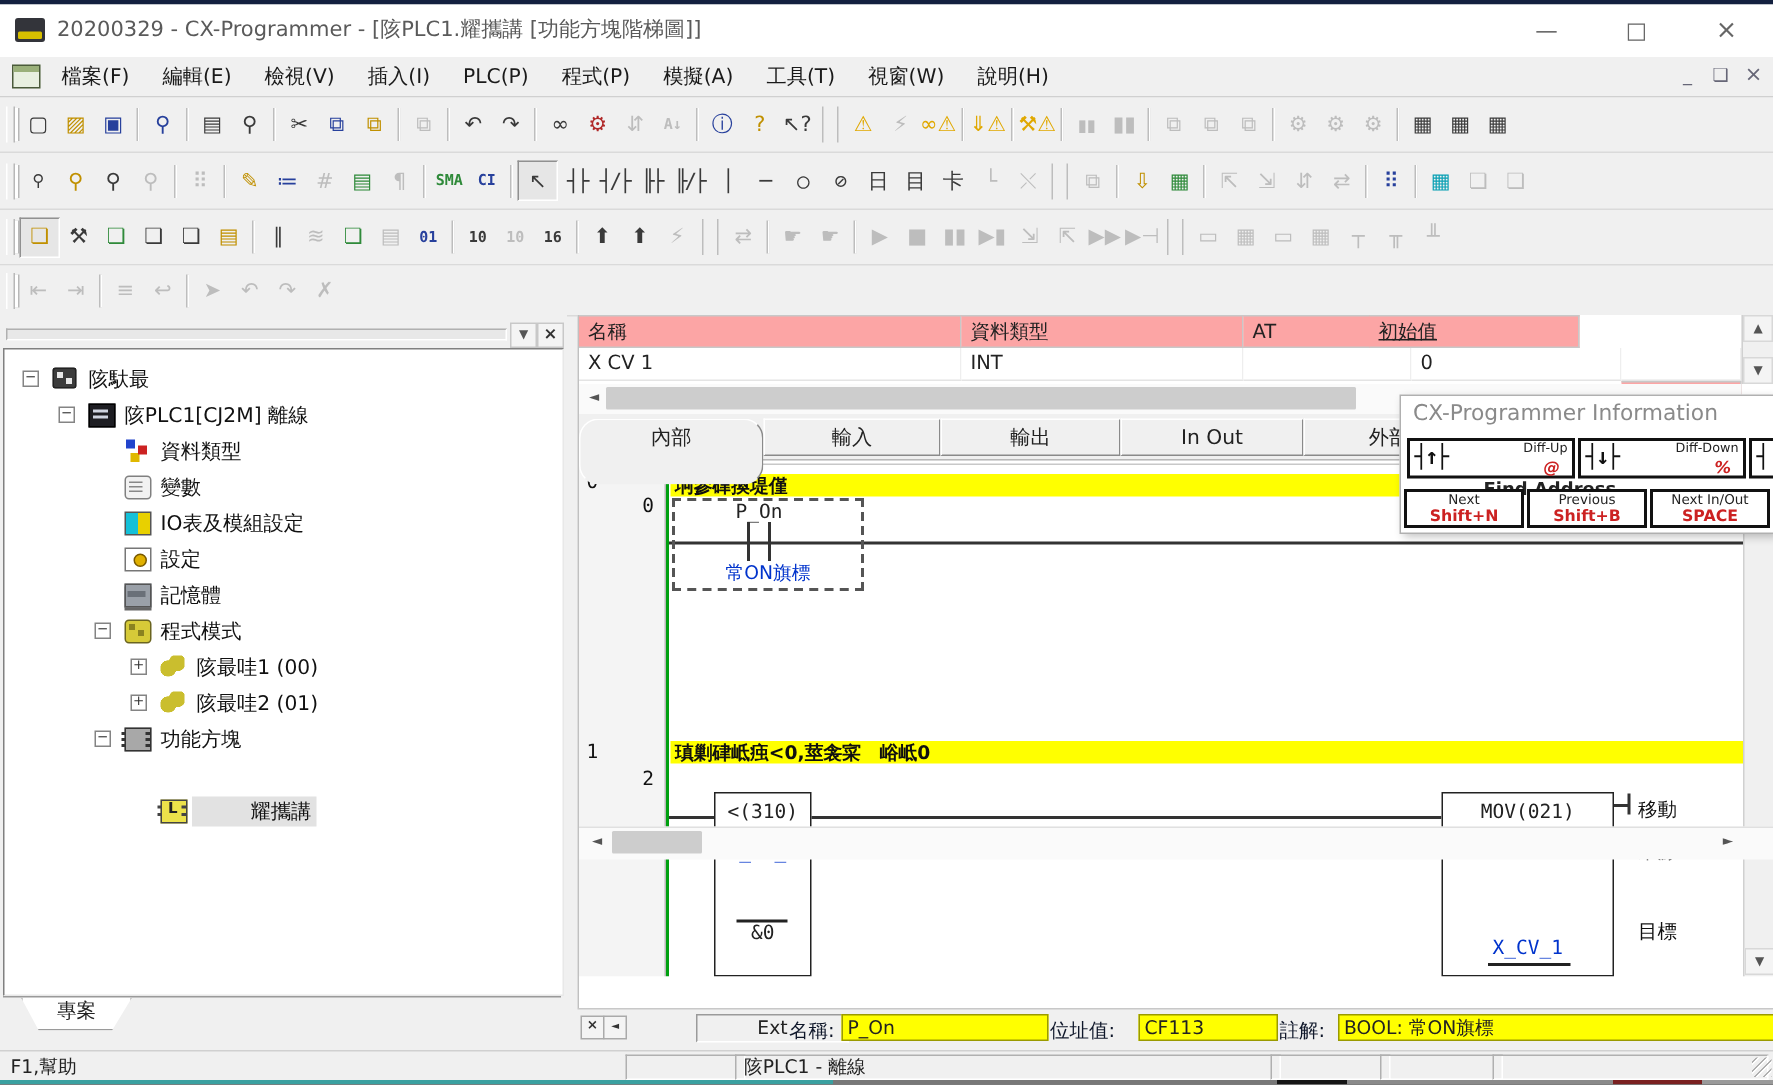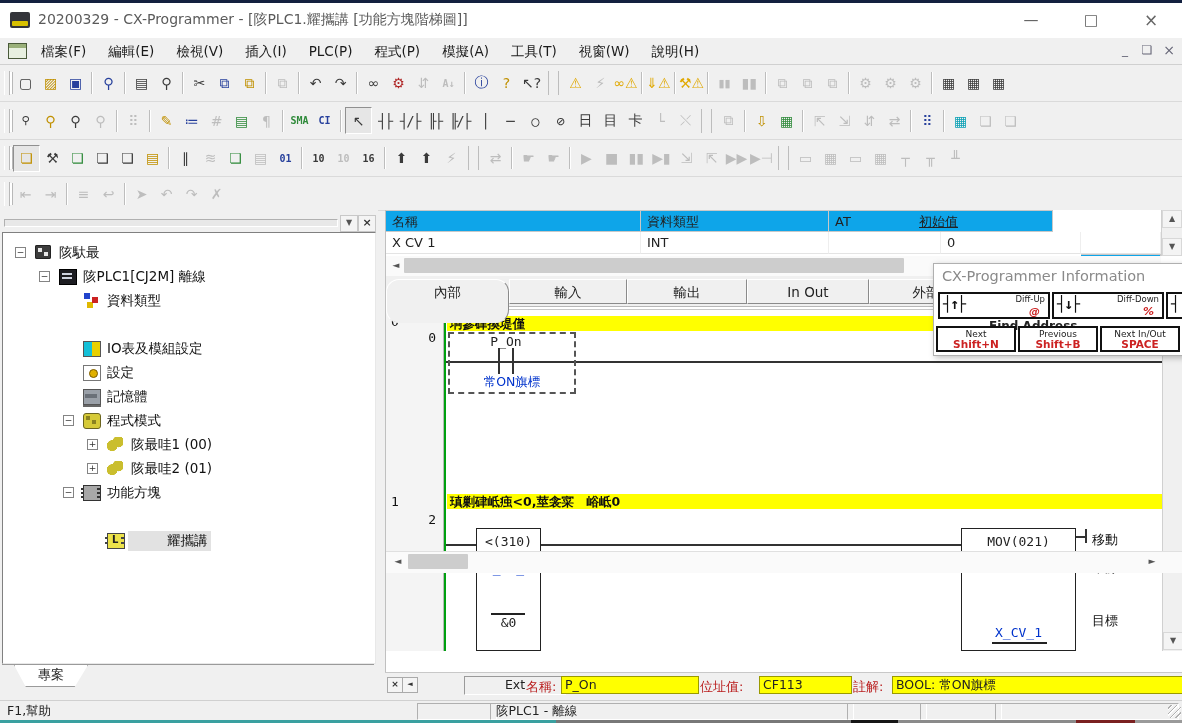--- a/index.html
+++ b/index.html
@@ -67,21 +67,21 @@
   .ti-fb::after{content:"";position:absolute;left:-3px;top:2px;width:3px;height:2px;background:#333;box-shadow:0 4px 0 #333,0 8px 0 #333,16px 0 0 #333,16px 4px 0 #333,16px 8px 0 #333;}
   .ti-fbitem{background:#ece24a;border:1px solid #444;}
   .ti-fbitem::after{content:"L";position:absolute;left:4px;top:0px;font-size:10px;font-weight:bold;color:#222;}
   .ti-fbitem::before{content:"";position:absolute;left:-3px;top:3px;width:3px;height:2px;background:#444;box-shadow:0 5px 0 #444,16px 0 0 #444,16px 5px 0 #444;}
   #projtab{left:14px;top:455px;width:72px;height:21px;background:#fff;border:1px solid #9a9a9a;border-top:none;
     clip-path:polygon(0 0,100% 0,82% 100%,16% 100%);text-align:center;font-size:13px;line-height:20px;}
   #projtabline{left:2px;top:454px;width:372px;height:1px;background:#9a9a9a;}
   
   #rightpane{left:385px;top:210px;width:797px;height:462px;background:#fff;border-left:1px solid #c0c0c0;}
   .vcell{position:absolute;height:22px;line-height:22px;padding:0 6px;font-size:13px;white-space:nowrap;overflow:hidden;box-sizing:border-box;}
-  .vhead{background:#0ea5e9;border-right:1px solid #c8c8c8;border-bottom:1px solid #c8c8c8;border-top:1px solid #c8c8c8;}
+  .vhead{background:#fca5a5;border-right:1px solid #c8c8c8;border-bottom:1px solid #c8c8c8;border-top:1px solid #c8c8c8;}
   .vdata{background:#fff;border-right:1px solid #eee;border-bottom:1px solid #e4e4e4;}
   #tbl-vscroll{left:775px;top:0px;width:20px;height:46px;background:#f0f0f0;border-left:1px solid #d0d0d0;}
   .sarrow{position:absolute;width:18px;height:16px;text-align:center;line-height:16px;font-size:8px;color:#555;background:#f4f4f4;border:1px solid #d8d8d8;}
   #tbl-hscroll{left:0;top:46px;width:775px;height:20px;background:#fafafa;border-bottom:1px solid #e0e0e0;}
   .hsbtn{position:absolute;width:16px;height:16px;top:2px;text-align:center;line-height:15px;font-size:9px;color:#555;}
   .hsthumb{position:absolute;top:2px;height:15px;background:#cdcdcd;border-radius:1px;}
   #tabrow{left:0;top:66px;width:797px;height:30px;background:#f0f0f0;border-bottom:1px solid #b8b8b8;}
   .vtab{position:absolute;top:3px;height:25px;background:#f0f0f0;border:1px solid;border-color:#fff #8a8a8a #8a8a8a #fff;
         text-align:center;font-size:13.5px;line-height:24px;box-sizing:border-box;}
   .vtab-active{border-color:#fff #8a8a8a #f0f0f0 #fff;height:44px;z-index:2;border-radius:13px;}
@@ -114,21 +114,21 @@
   .pbtn .sm{position:absolute;right:3px;top:0px;font-size:8.5px;color:#222;}
   .pbtn .acc{position:absolute;right:8px;bottom:-1px;font-size:11px;font-weight:bold;color:#c22;font-style:italic;}
   #findaddr{position:absolute;left:55px;top:55px;font-size:12px;font-weight:bold;color:#222;z-index:1;white-space:nowrap;}
   .pbtn2{position:absolute;background:#fff;border:2px solid #111;box-sizing:border-box;text-align:center;z-index:2;}
   .pbtn2 .t{display:block;font-size:9px;color:#222;line-height:10px;margin-top:1px;}
   .pbtn2 .k{display:block;font-size:10.5px;font-weight:bold;color:#c22;line-height:11px;}
   
   #watchbar{left:385px;top:672px;width:797px;height:26px;background:#f0f0f0;border-top:1px solid #c8c8c8;}
   .wsmall{position:absolute;top:4px;width:14px;height:14px;border:1px solid #aaa;background:#f4f4f4;text-align:center;line-height:12px;font-size:9px;color:#333;font-weight:bold;}
   #extbox{position:absolute;left:31px;top:3px;width:100px;height:17px;border:1px solid;border-color:#9a9a9a #fff #fff #9a9a9a;text-align:center;line-height:16px;font-size:12.5px;margin-left:48px;}
-  .wlabel{position:absolute;top:5px;font-size:13px;color:#b91c1c;white-space:nowrap;}
+  .wlabel{position:absolute;top:5px;font-size:13px;color:#0f172a;white-space:nowrap;}
   .wfield{position:absolute;top:3px;height:16px;background:#ffff00;border:1px solid #9a9a00;font-size:12.5px;line-height:15px;padding:0 3px;white-space:nowrap;overflow:hidden;}
   #statusbar{left:0;top:700px;width:1182px;height:20px;background:#f0f0f0;border-top:1px solid #d0d0d0;font-size:12.5px;}
   .spanel{position:absolute;top:2px;height:15px;border:1px solid;border-color:#b0b0b0 #fff #fff #b0b0b0;padding:0 5px;line-height:14px;white-space:nowrap;overflow:hidden;}
   #grip2{position:absolute;right:1px;top:4px;width:13px;height:13px;background:repeating-linear-gradient(135deg,transparent 0 2px,#b0b0b0 2px 3px,#fff 3px 4px);}
   #desktop{left:0;top:720px;width:1182px;height:3px;background:linear-gradient(90deg,#3aa0a0 0 47%,#787878 47% 72%,#151515 72% 76%,#8a8a8a 76% 91%,#7a2020 91% 96%,#9a9a9a 96% 100%);}
 </style>
 </head>
 <body>
 
 <div id="stage">
@@ -566,20 +566,24 @@
         </div>
         <div class="trow" style="top: 32px;">
           <span class="texp" style="left: 36px; top: 6px;">−</span>
           <span class="ti ti-plc" style="left: 56px; top: 4px;"></span>
           <span class="tlabel" style="left: 77px;">陔PLC1[CJ2M] 離線</span>
         </div>
         <div class="trow" style="top: 56px;">
           <span class="ti ti-datatypes" style="left: 80px; top: 4px;"></span>
           <span class="tlabel" style="left: 101px;">資料類型</span>
         </div>
+        <div class="trow" style="top: 80px;">
+          <span class="ti ti-symbols" style="left: 80px; top: 4px;"></span>
+          <span class="tlabel" style="left: 101px;">變數</span>
+        </div>
         <div class="trow" style="top: 104px;">
           <span class="ti ti-iotable" style="left: 80px; top: 4px;"></span>
           <span class="tlabel" style="left: 101px;">IO表及模組設定</span>
         </div>
         <div class="trow" style="top: 128px;">
           <span class="ti ti-settings" style="left: 80px; top: 4px;"></span>
           <span class="tlabel" style="left: 101px;">設定</span>
         </div>
         <div class="trow" style="top: 152px;">
           <span class="ti ti-memory" style="left: 80px; top: 4px;"></span>

